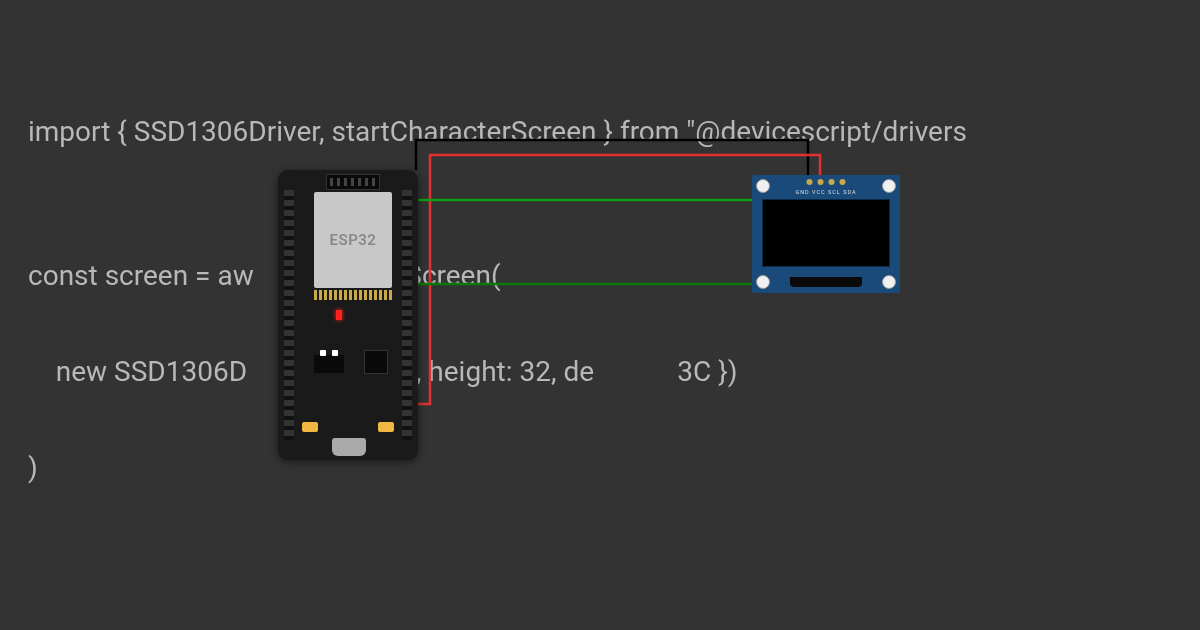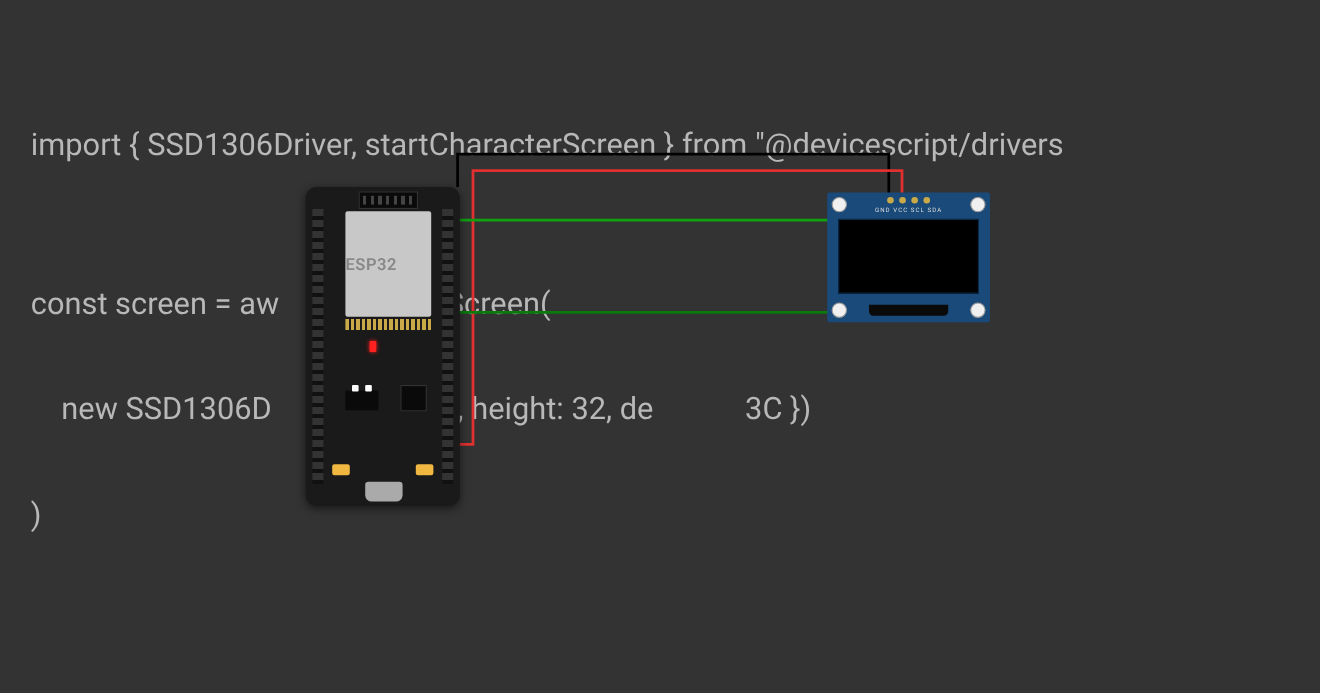--- a/index.html
+++ b/index.html
@@ -38,20 +38,21 @@
 .esp32-chip {
   position: absolute;
   top: 22px;
   left: 36px;
   width: 78px;
   height: 96px;
   background: #c8c8c8;
   border-radius: 2px;
   display: flex;
   align-items: center;
+  justify-content: center;
   color: #888;
   font-size: 15px;
   font-weight: 600;
   letter-spacing: 0.5px;
 }
 .esp32-antenna {
   position: absolute;
   top: 4px;
   left: 48px;
   width: 54px;

